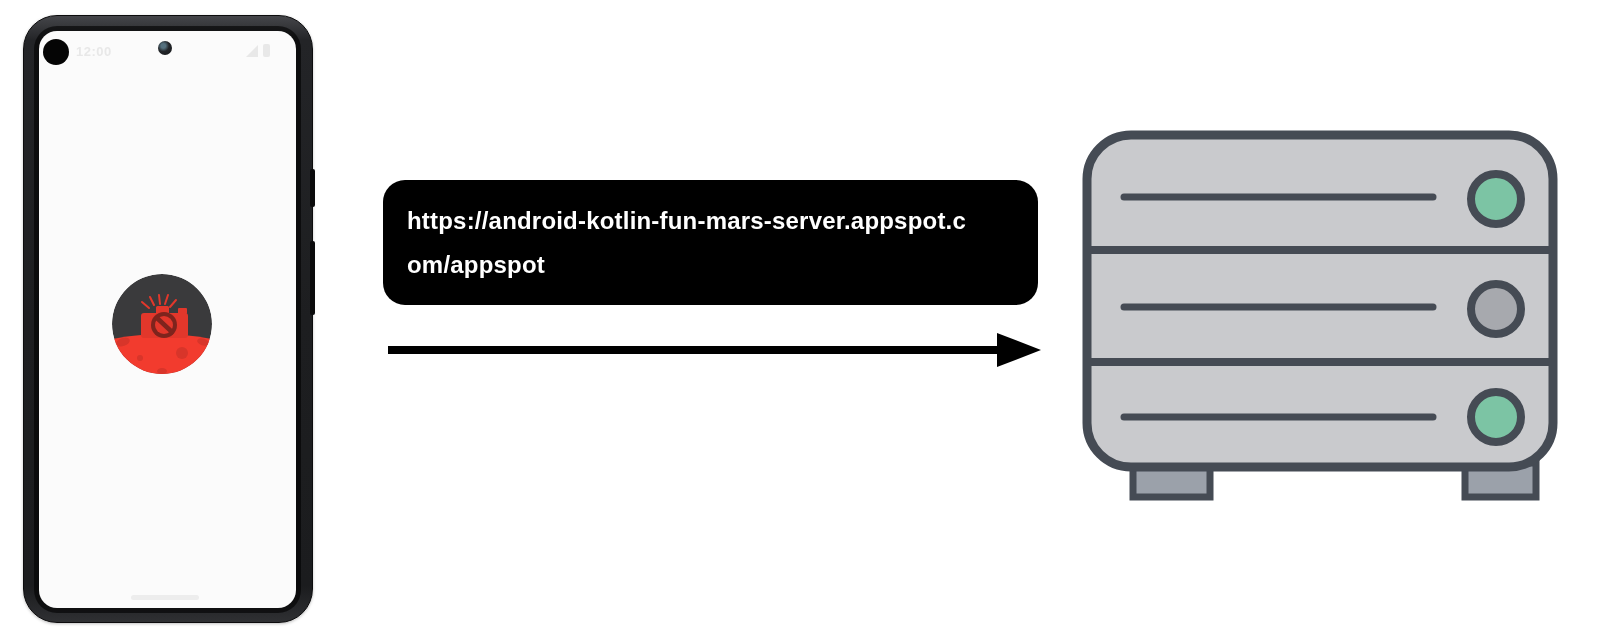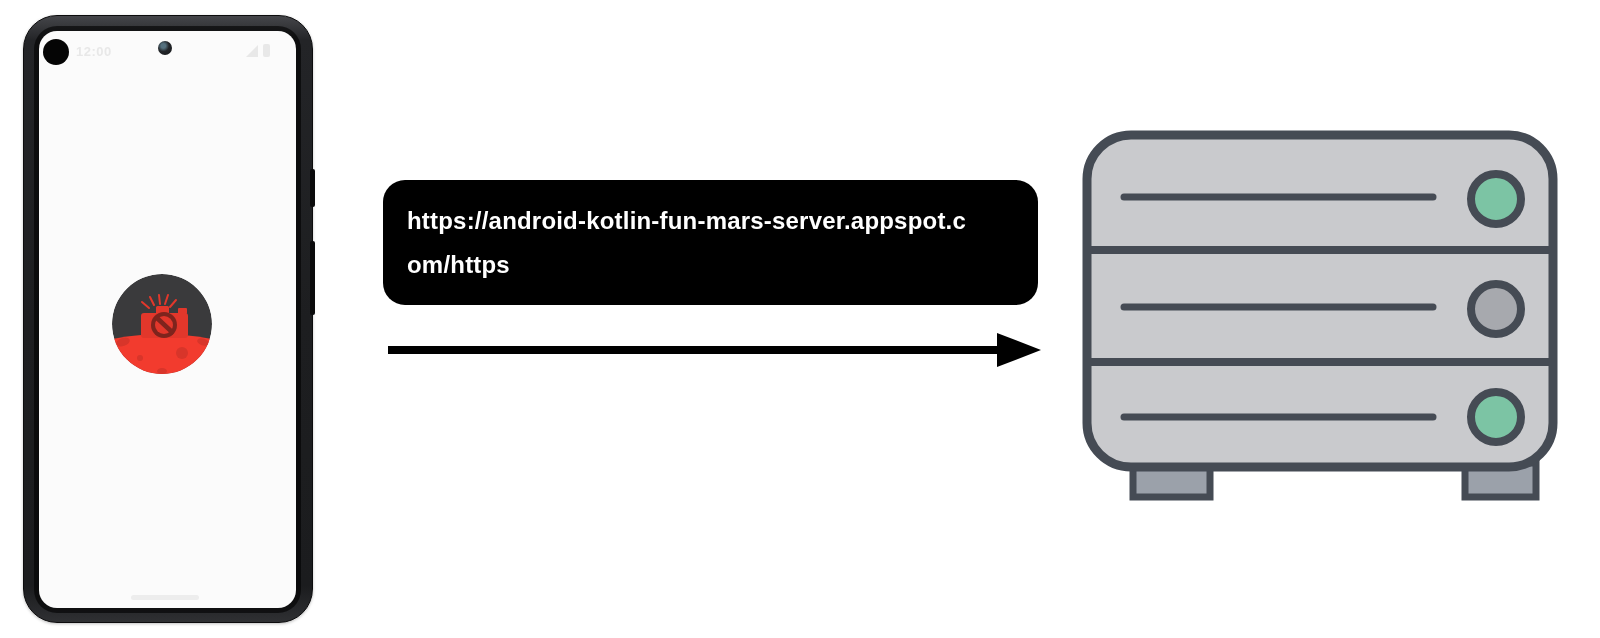--- a/index.html
+++ b/index.html
@@ -135,21 +135,21 @@
           </g>
         </g>
       </svg>
 
       <div class="nav-pill"></div>
     </div>
   </div>
 
   <div class="request-box">
     <div class="request-line">https://android-kotlin-fun-mars-server.appspot.c</div>
-    <div class="request-line">om/https</div>
+    <div class="request-line">om/appspot</div>
   </div>
 
   <svg class="arrow-wrap" width="660" height="42" viewBox="0 0 660 42">
     <line class="arrow-line" x1="3" y1="20" x2="618" y2="20"></line>
     <polygon class="arrow-head" points="612,3 656,20 612,37"></polygon>
   </svg>
 
   <svg class="server-wrap" width="480" height="385" viewBox="0 0 480 385">
 
     <rect class="srv-foot" x="53" y="335" width="77" height="34"></rect>

